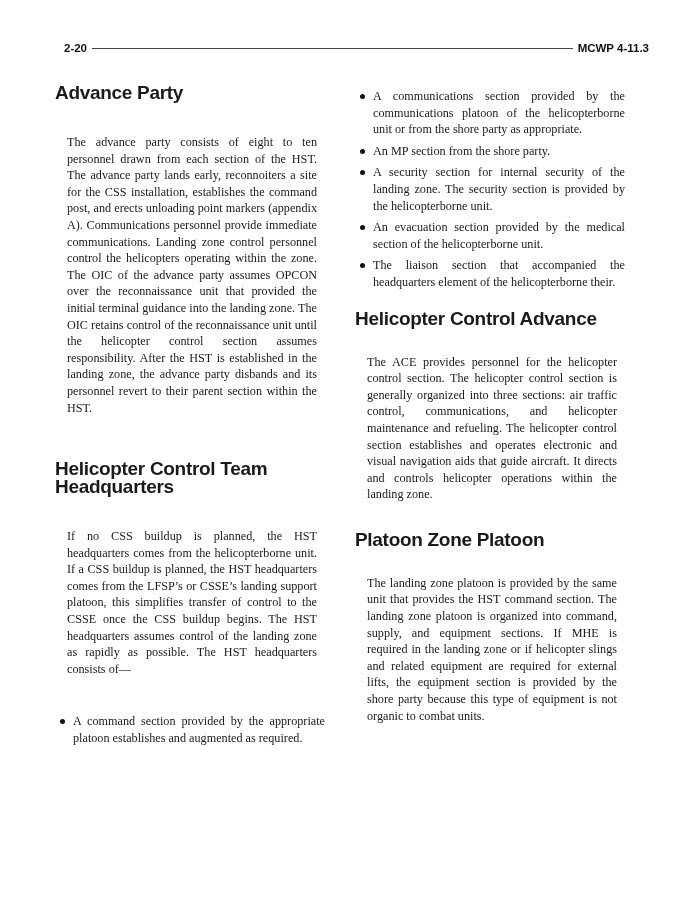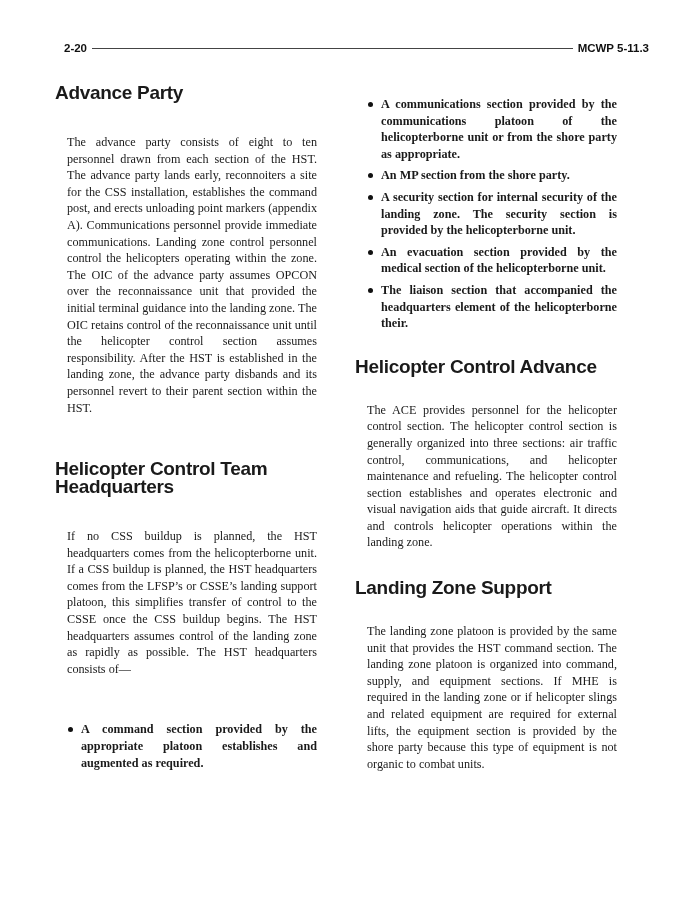--- a/index.html
+++ b/index.html
@@ -49,23 +49,22 @@
       letter-spacing: -0.3px;
       margin: 0;
       line-height: 18px;
     }
     .para {
       margin: 12px;
       text-align: justify;
     }
     ul.bullets {
       list-style: none;
-      margin: 12px;
+      margin: 4px;
       padding: 0;
-      font-weight: bold;
     }
     ul.bullets li {
       position: relative;
       padding-left: 14px;
       text-align: justify;
       margin-bottom: 5px;
     }
     ul.bullets li .dot {
       position: absolute;
       left: 1px;
@@ -75,21 +74,21 @@
       border-radius: 50%;
       background: #111;
     }
   </style>
 </head>
 <body>
 
 <div class="header">
   <span>2-20</span>
   <span class="rule"></span>
-  <span>MCWP 5-11.3</span>
+  <span>MCWP 4-11.3</span>
 </div>
 
 <div class="col col-left">
   <h3 class="heading">Advance Party</h3>
   <div style="height:20px"></div>
   <p class="para">The advance party consists of eight to ten personnel drawn from each section of the HST. The advance party lands early, reconnoiters a site for the CSS installation, establishes the command post, and erects unloading point markers (appendix A). Communications personnel provide immediate communications. Landing zone control personnel control the helicopters operating within the zone. The OIC of the advance party assumes OPCON over the reconnaissance unit that provided the initial terminal guidance into the landing zone. The OIC retains control of the reconnaissance unit until the helicopter control section assumes responsibility. After the HST is established in the landing zone, the advance party disbands and its personnel revert to their parent section within the HST.</p>
   <div style="height:32px"></div>
   <h3 class="heading">Helicopter Control Team Headquarters</h3>
   <div style="height:20px"></div>
   <p class="para">If no CSS buildup is planned, the HST headquarters comes from the helicopterborne unit. If a CSS buildup is planned, the HST headquarters comes from the LFSP’s or CSSE’s landing support platoon, this simplifies transfer of control to the CSSE once the CSS buildup begins. The HST headquarters assumes control of the landing zone as rapidly as possible. The HST headquarters consists of—</p>
@@ -123,16 +122,16 @@
     <li>
       <span class="dot"></span>
       <span>The liaison section that accompanied the headquarters element of the helicopterborne their.</span>
     </li>
   </ul>
   <div style="height:14px"></div>
   <h3 class="heading">Helicopter Control Advance</h3>
   <div style="height:14px"></div>
   <p class="para">The ACE provides personnel for the helicopter control section. The helicopter control section is generally organized into three sections: air traffic control, communications, and helicopter maintenance and refueling. The helicopter control section establishes and operates electronic and visual navigation aids that guide aircraft. It directs and controls helicopter operations within the landing zone.</p>
   <div style="height:16px"></div>
-  <h3 class="heading">Landing Zone Support</h3>
+  <h3 class="heading">Platoon Zone Platoon</h3>
   <div style="height:14px"></div>
   <p class="para">The landing zone platoon is provided by the same unit that provides the HST command section. The landing zone platoon is organized into command, supply, and equipment sections. If MHE is required in the landing zone or if helicopter slings and related equipment are required for external lifts, the equipment section is provided by the shore party because this type of equipment is not organic to combat units.</p>
 </div>
 
 </body></html>

